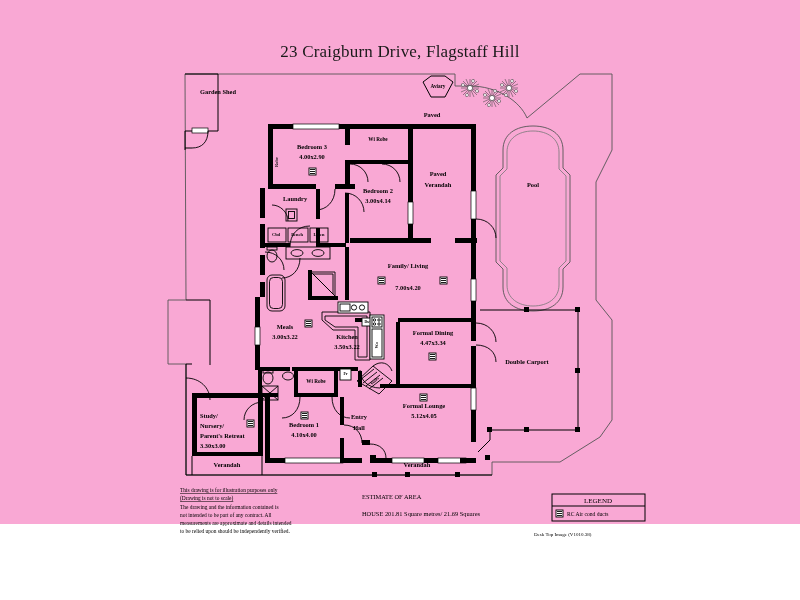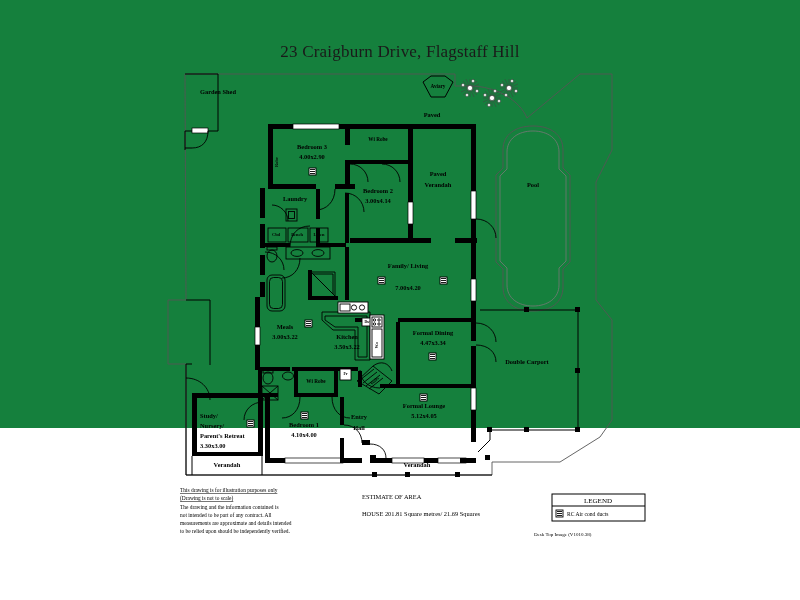--- a/index.html
+++ b/index.html
@@ -5,22 +5,22 @@
   * { box-sizing: border-box; }
   html, body {
     margin: 0; padding: 0;
     width: 800px; height: 600px;
     background: #ffffff;
     font-family: "Liberation Serif", serif;
     overflow: hidden;
   }
   #page {
     position: relative;
-    width: 800px; height: 428px;
-    background: #15803d;
+    width: 800px; height: 524px;
+    background: #f9a8d4;
   }
   #plan-title {
     position: absolute;
     left: 0; right: 0; top: 42px;
     text-align: center;
     font-size: 17px;
     font-family: "Liberation Serif", serif;
     color: #1a1a1a;
     letter-spacing: 0.2px;
   }

